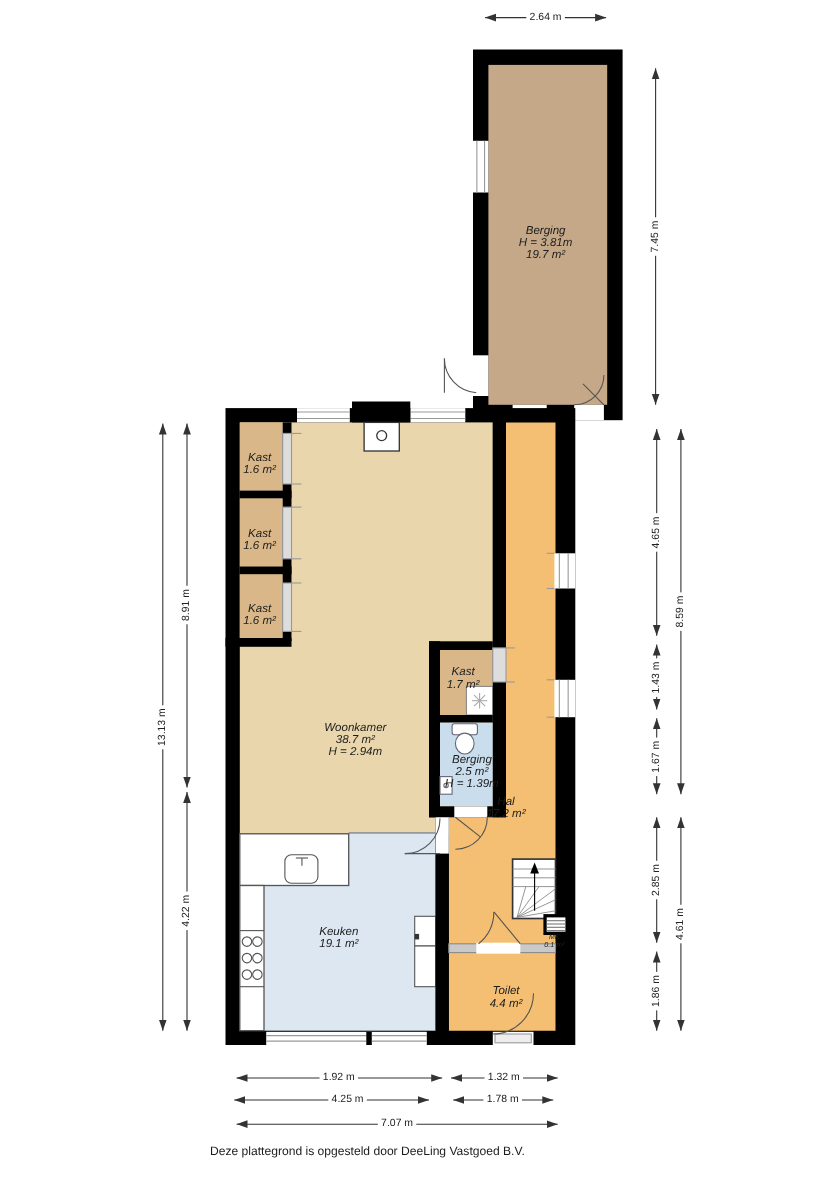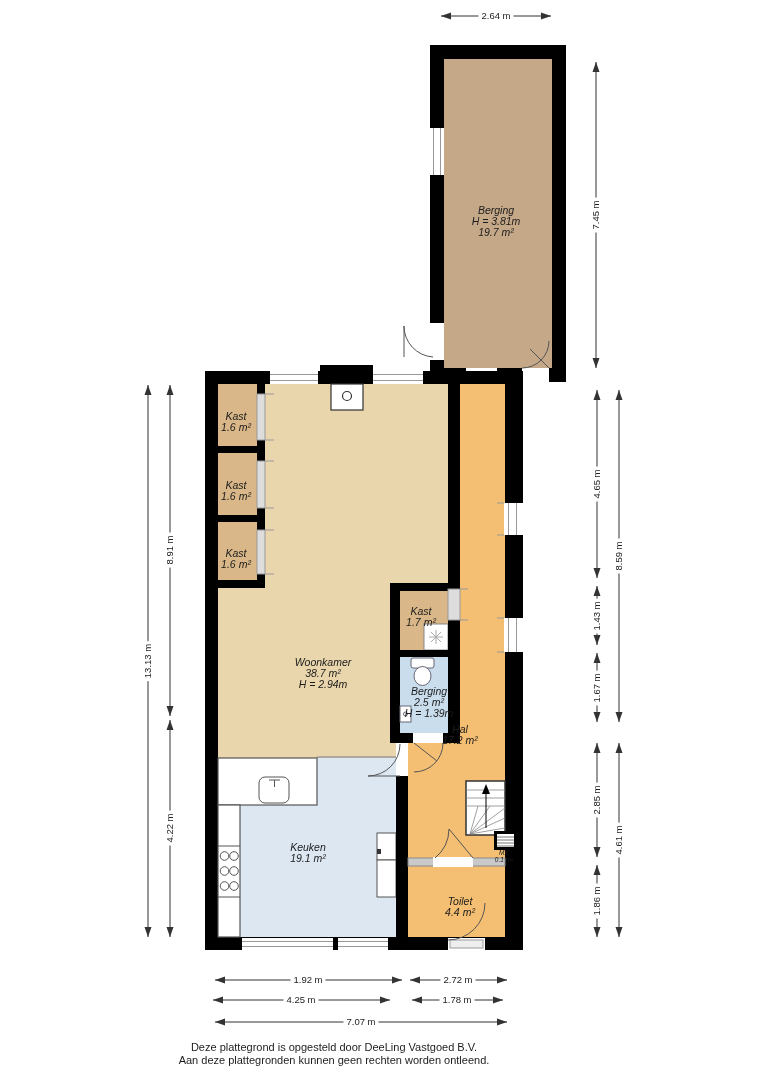--- a/index.html
+++ b/index.html
@@ -315,23 +315,22 @@
 <div class="lbl dim v" style="left:597px;top:616px">1.43 m</div>
 <div class="lbl dim v" style="left:597px;top:688px">1.67 m</div>
 <div class="lbl dim v" style="left:597px;top:800px">2.85 m</div>
 <div class="lbl dim v" style="left:597px;top:901px">1.86 m</div>
 <div class="lbl dim v" style="left:619px;top:556px">8.59 m</div>
 <div class="lbl dim v" style="left:619px;top:840px">4.61 m</div>
 <div class="lbl dim v" style="left:148px;top:661px">13.13 m</div>
 <div class="lbl dim v" style="left:170px;top:550px">8.91 m</div>
 <div class="lbl dim v" style="left:170px;top:828px">4.22 m</div>
 <div class="lbl dim" style="left:308px;top:980px">1.92 m</div>
-<div class="lbl dim" style="left:458px;top:980px">2.72 m</div>
-<div class="lbl dim" style="left:301px;top:1000px">4.25 m</div>
+<div class="lbl dim" style="left:458px;top:980px">1.32 m</div>
+<div class="lbl dim" style="left:316px;top:1000px">4.25 m</div>
 <div class="lbl dim" style="left:457px;top:1000px">1.78 m</div>
 <div class="lbl dim" style="left:361px;top:1022px">7.07 m</div>
 
 <div class="footer">
   <div>Deze plattegrond is opgesteld door DeeLing Vastgoed B.V.</div>
-  <div>Aan deze plattegronden kunnen geen rechten worden ontleend.</div>
 </div>
 
 </div>
 
 </body></html>

